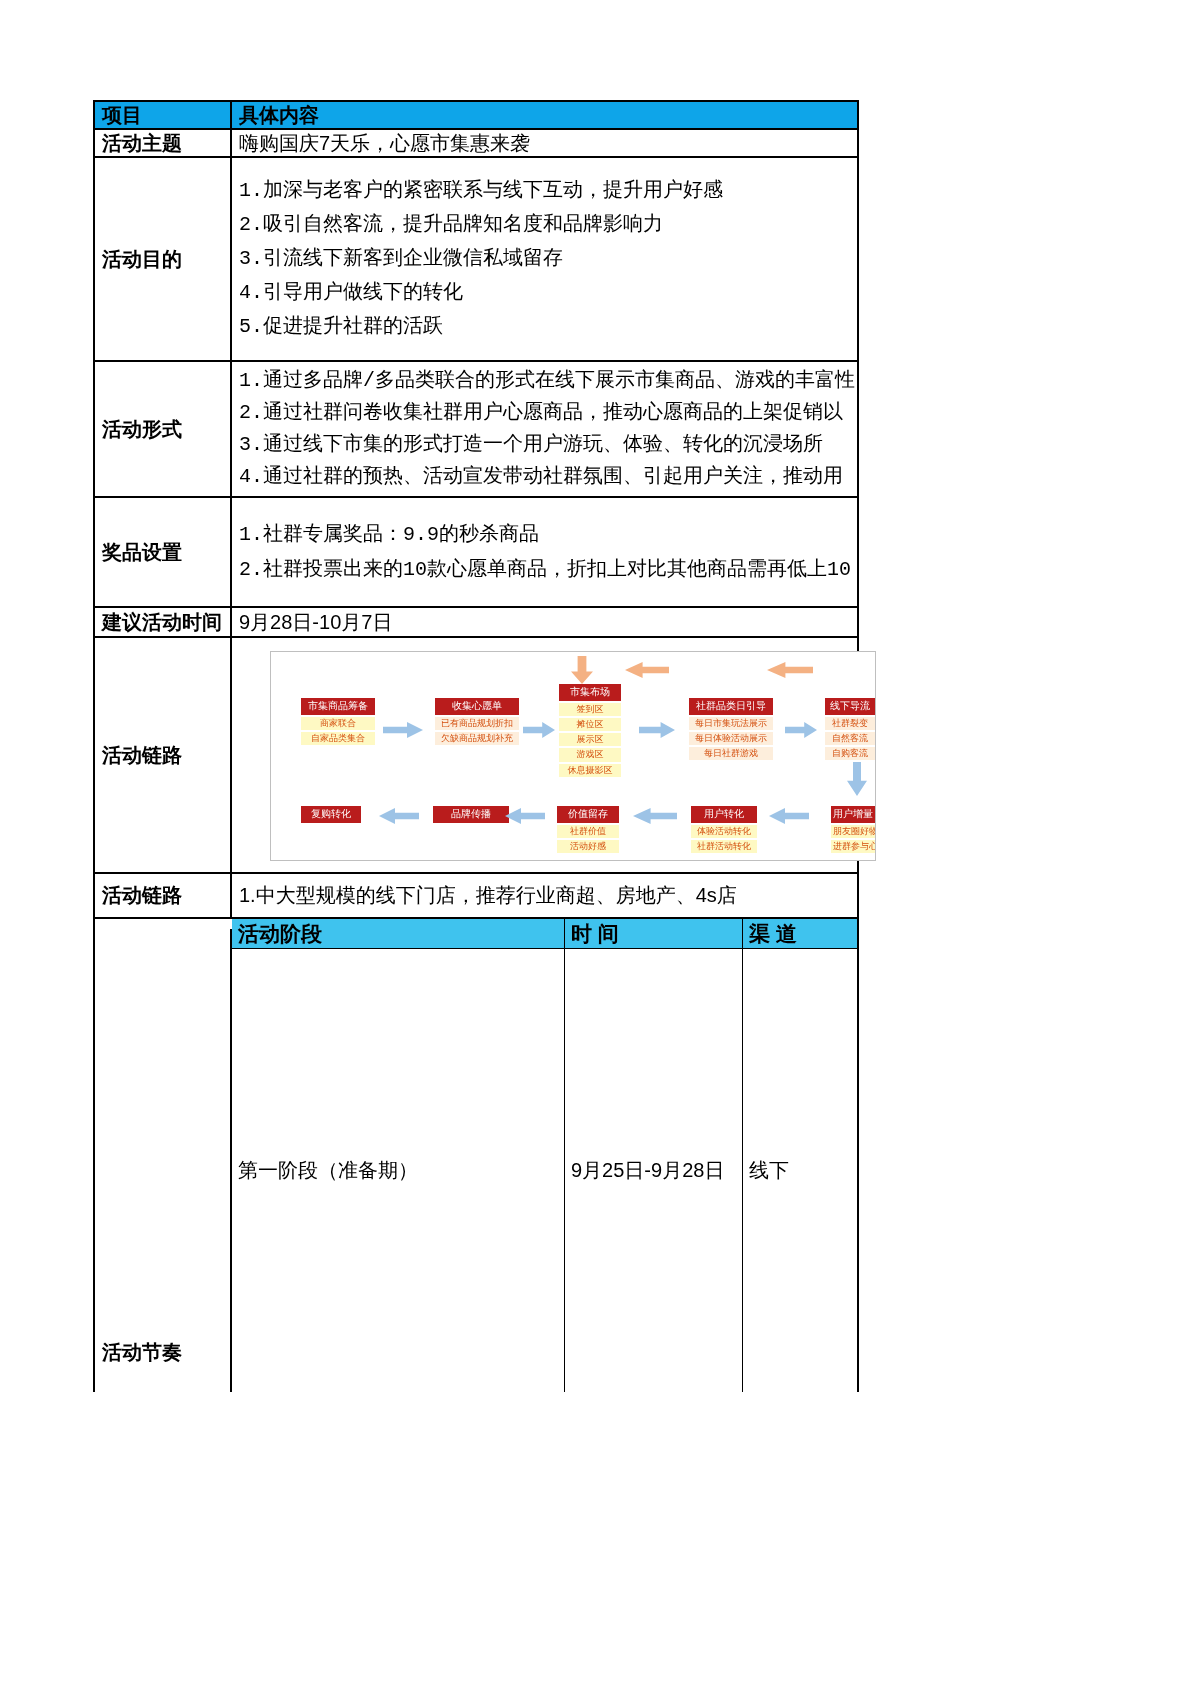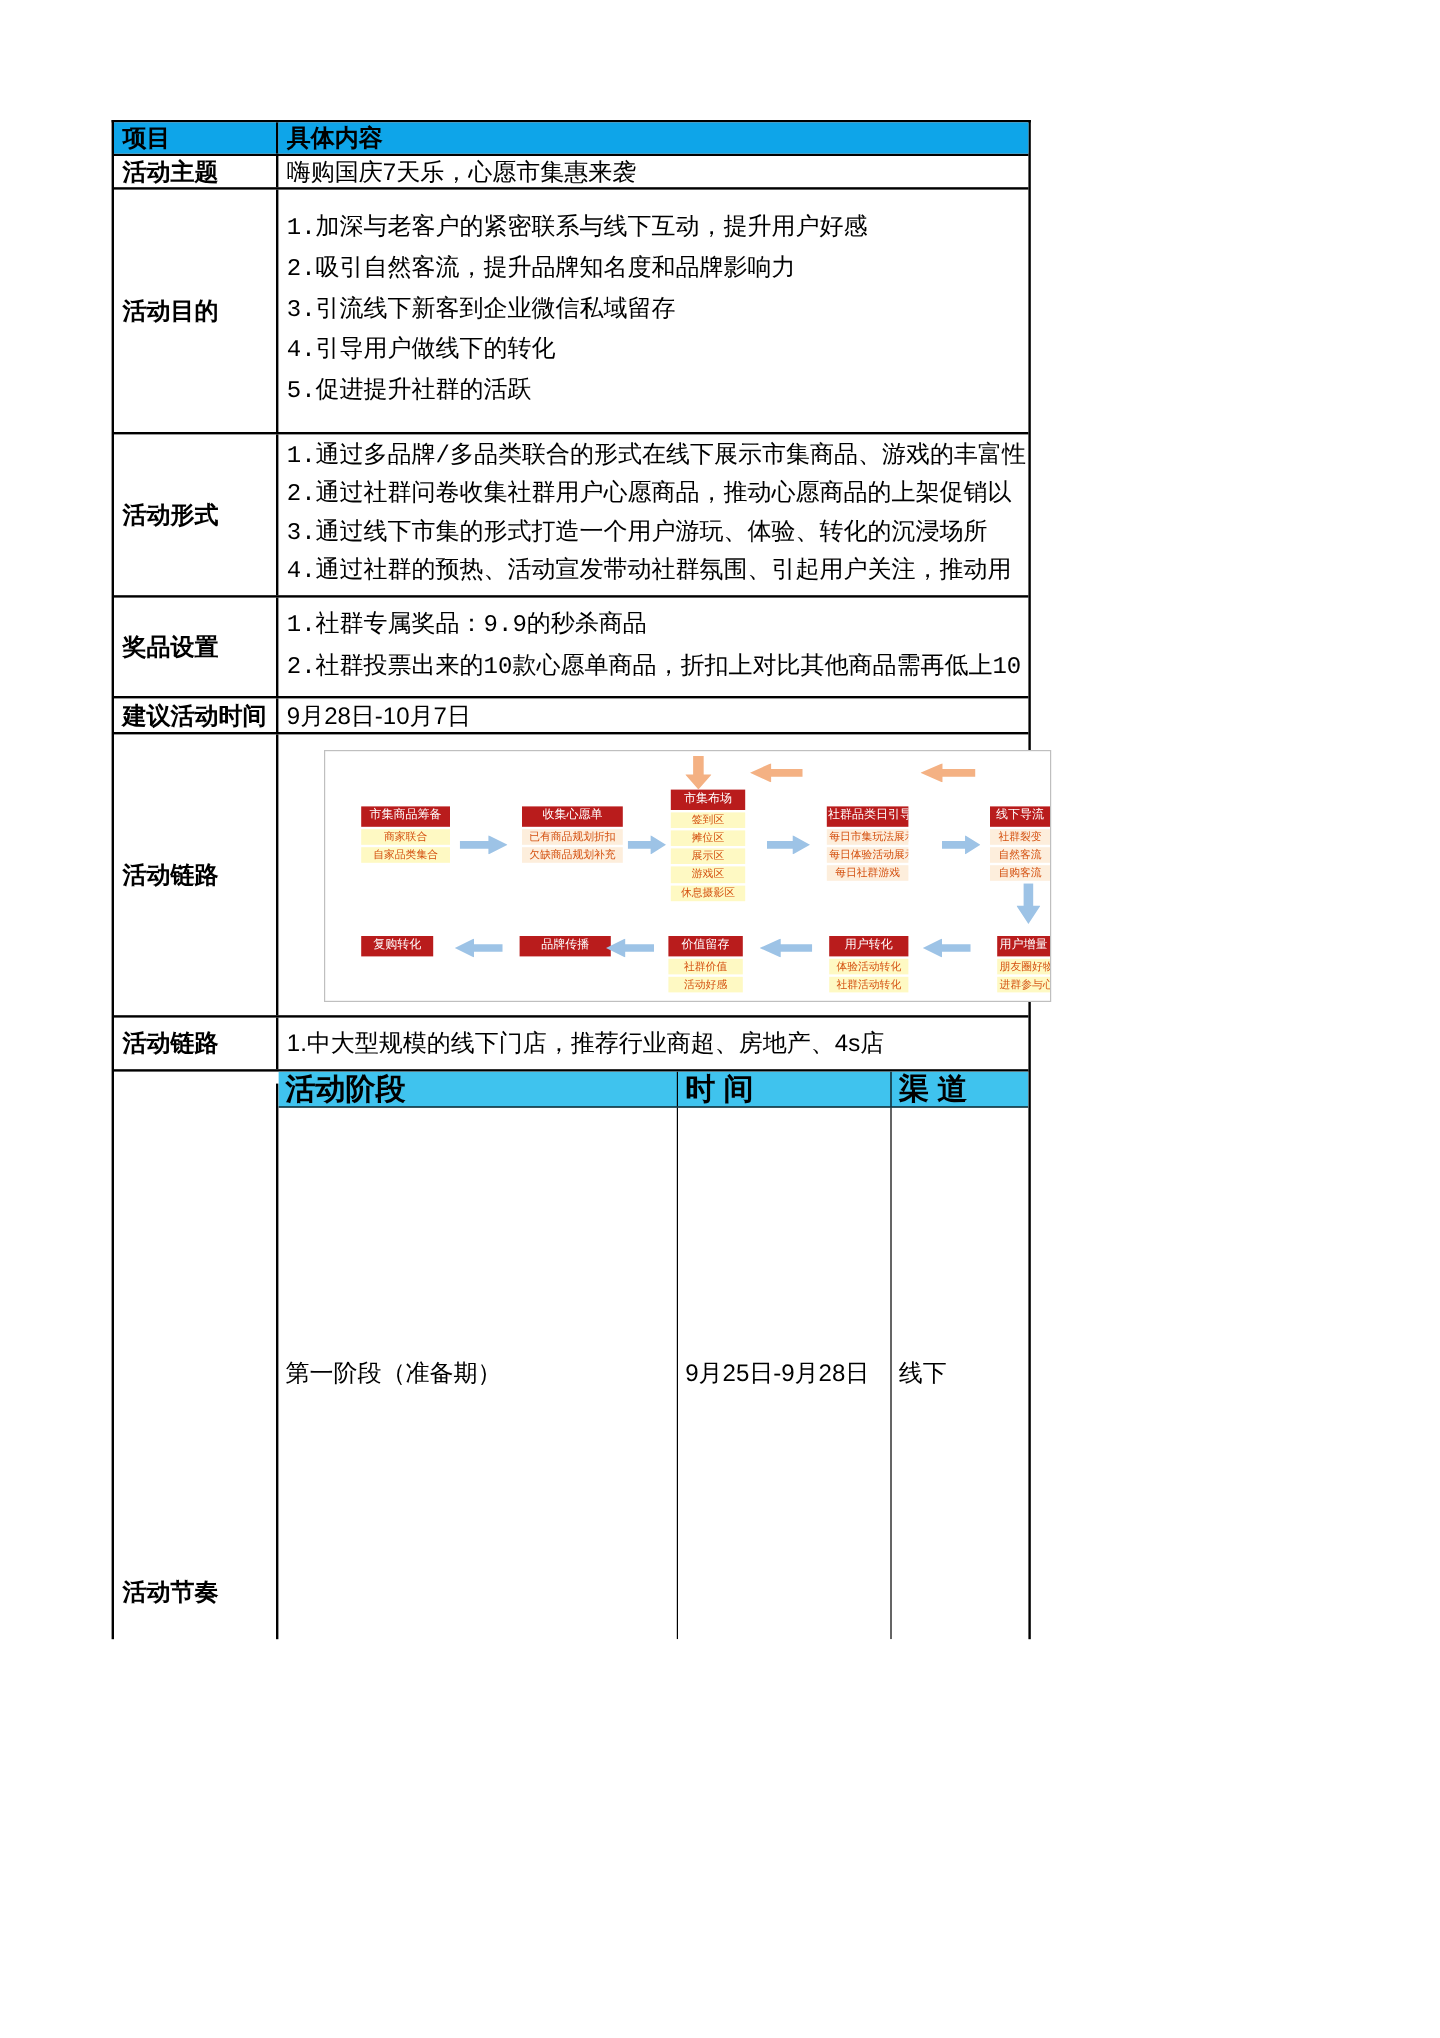--- a/index.html
+++ b/index.html
@@ -22,21 +22,21 @@
   }
   .lab.bottom { align-items:flex-end; padding-bottom:26px;margin-top:10px; }
   .con {
     flex:1; font-size:20px; padding-left:7px; overflow:hidden;
     display:flex; align-items:center; white-space:nowrap;
   }
   .con.lines { flex-direction:column; justify-content:center; align-items:stretch; }
   .con.lines .ln { white-space:nowrap;font-family:Liberation Mono, monospace; }
   .ylw { background:#0ea5e9; font-weight:bold; }
   .h-hdr{height:28px}.h-theme{height:28px}.h-purpose{height:204px}
-  .h-format{height:136px}.h-prize{height:84px}.h-time{height:30px}
+  .h-format{height:136px}.h-prize{height:110px}.h-time{height:30px}
   .h-flow{height:236px}.h-industry{height:45px}.h-rhythm{height:473px}
   .lh34 .ln{line-height:34px}.lh32 .ln{line-height:32px}.lh35 .ln{line-height:35px}
 
   
   .flowcell { position:relative; padding:0; overflow:visible; }
   .chart {
     position:absolute; left:38px; top:13px; width:606px; height:210px;
     background:#fff; border:1px solid #BFBFBF; z-index:3; overflow:hidden;
   }
   .fbox { position:absolute; display:flex; flex-direction:column; gap:2px; }
@@ -52,21 +52,21 @@
   .ar { position:absolute; }
   .ar-r { background:#9DC3E6; clip-path:polygon(0 30%,60% 30%,60% 0,100% 50%,60% 100%,60% 70%,0 70%); }
   .ar-l { background:#9DC3E6; clip-path:polygon(100% 30%,40% 30%,40% 0,0 50%,40% 100%,40% 70%,100% 70%); }
   .ar-d { background:#9DC3E6; clip-path:polygon(30% 0,70% 0,70% 55%,100% 55%,50% 100%,0 55%,30% 55%); }
   .ar-or { background:#F4B183; }
 
   
   .schedcell { flex:1; padding:0; display:flex; flex-direction:column; overflow:hidden; }
   .sched-h {
     display:flex; height:30px; background:#3FC3EE; font-weight:bold;
-    font-size:25px; border-bottom:1px solid #000; flex:0 0 30px;
+    font-size:21px; border-bottom:1px solid #000; flex:0 0 30px;
   }
   .sched-b { display:flex; flex:1; font-size:20px; }
   .sc { display:flex; align-items:center; padding-left:6px; overflow:hidden; white-space:nowrap; }
   .sc1 { flex:0 0 333px; border-right:1px solid #000; }
   .sc2 { flex:0 0 178px; border-right:1px solid #000; }
   .sc3 { flex:1; }
 </style>
 </head>
 <body>
 
@@ -136,21 +136,21 @@
           <div class="chip light">欠缺商品规划补充</div>
         </div>
         <div class="fbox" style="left:288px;top:32px;width:62px">
           <div class="fhead">市集布场</div>
           <div class="chip">签到区</div>
           <div class="chip">摊位区</div>
           <div class="chip">展示区</div>
           <div class="chip">游戏区</div>
           <div class="chip">休息摄影区</div>
         </div>
-        <div class="fbox" style="left:418px;top:46px;width:68px">
+        <div class="fbox" style="left:418px;top:46px;width:84px">
           <div class="fhead">社群品类日引导</div>
           <div class="chip light">每日市集玩法展示</div>
           <div class="chip light">每日体验活动展示</div>
           <div class="chip light">每日社群游戏</div>
         </div>
         <div class="fbox" style="left:554px;top:46px;width:50px">
           <div class="fhead">线下导流</div>
           <div class="chip light">社群裂变</div>
           <div class="chip light">自然客流</div>
           <div class="chip light">自购客流</div>

